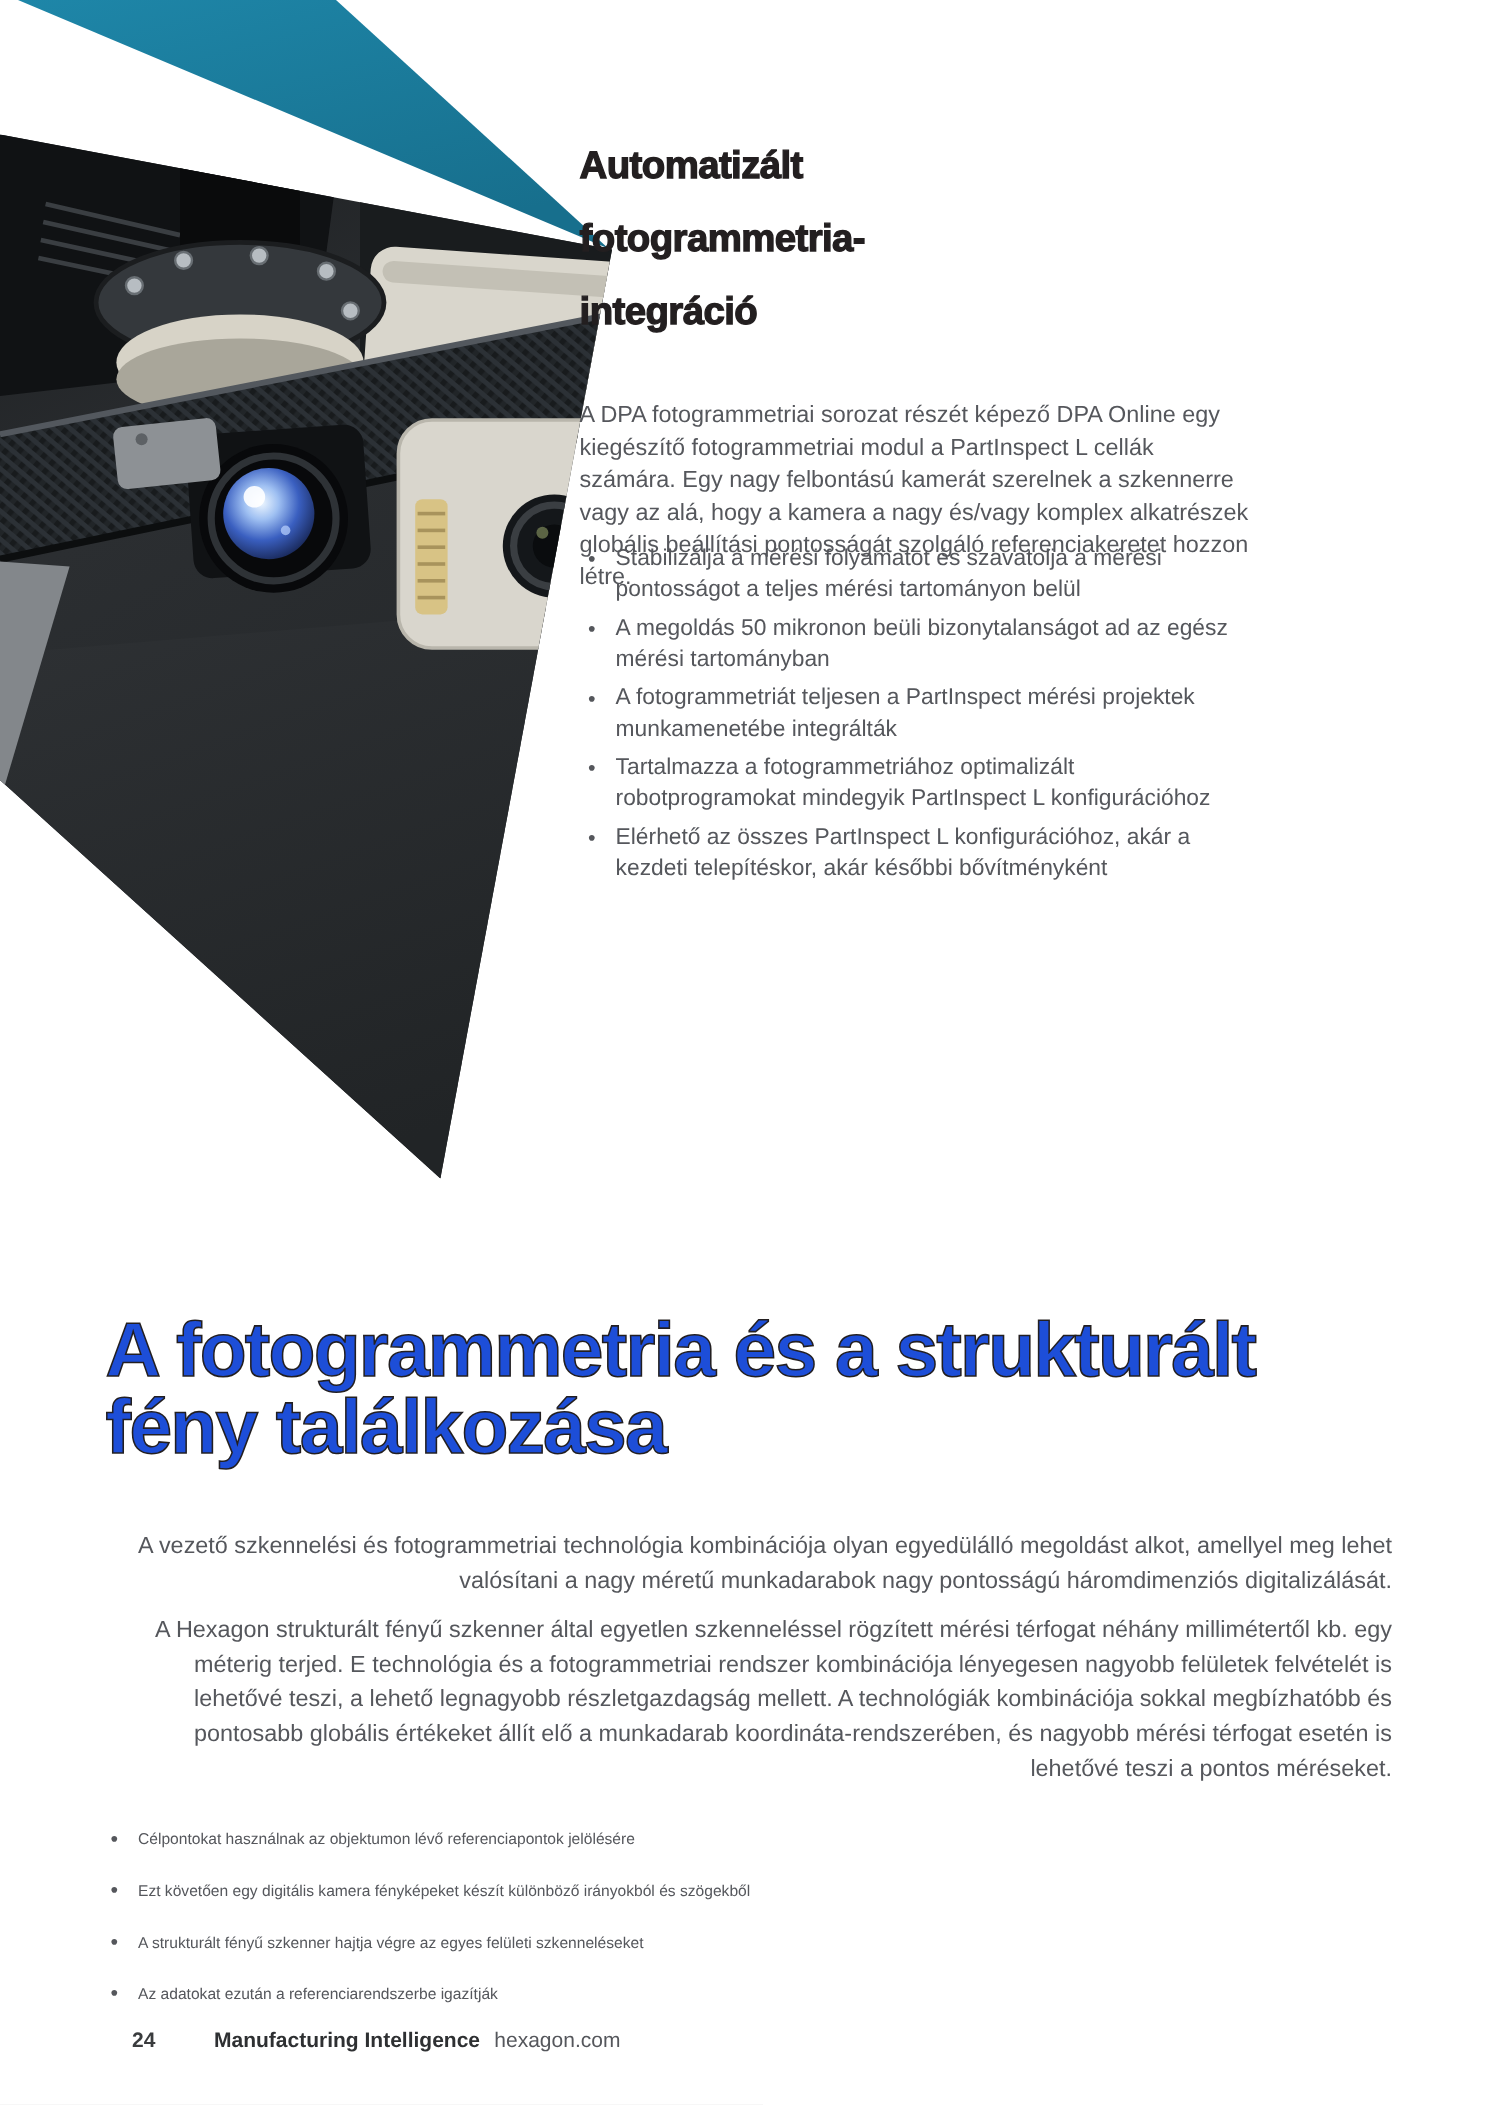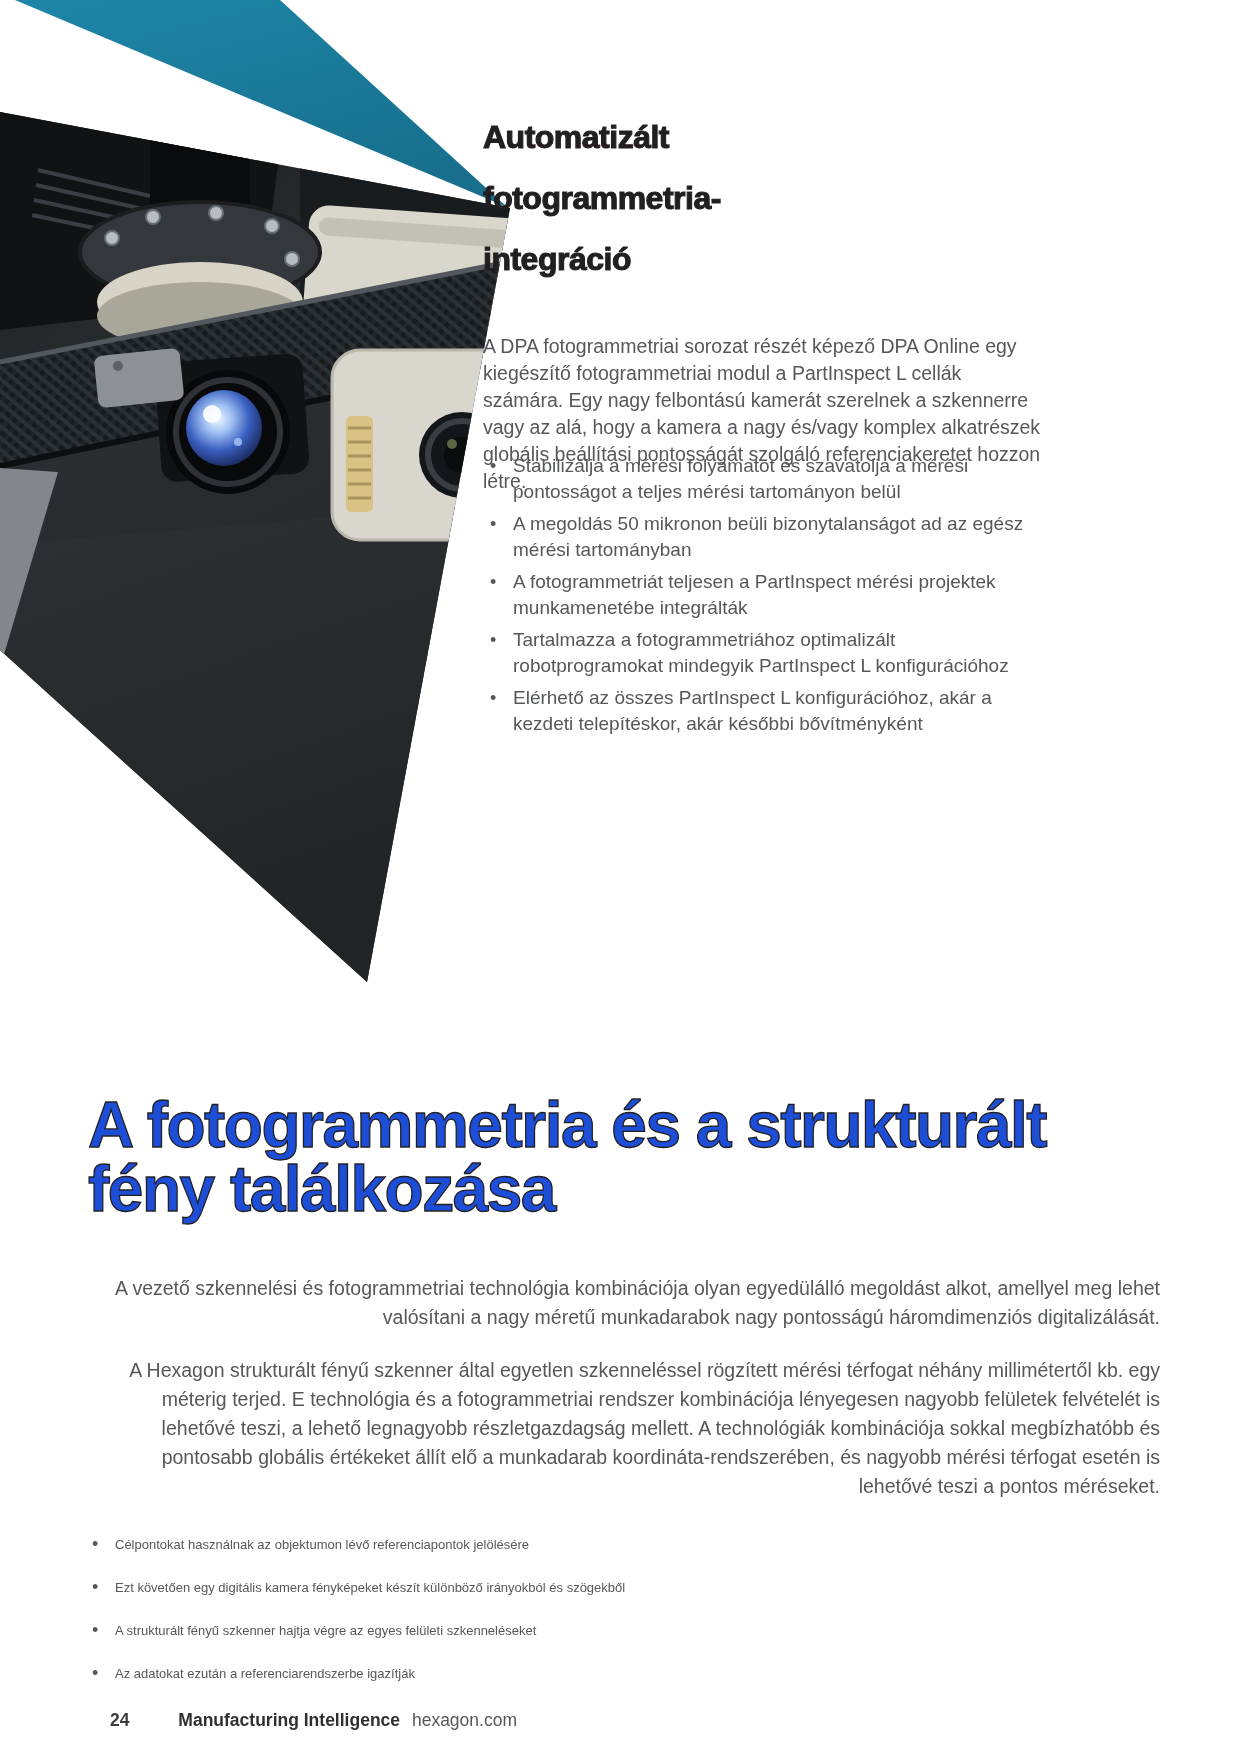--- a/index.html
+++ b/index.html
@@ -33,33 +33,33 @@
   .s2{position:absolute;left:88px;top:1040px;width:1072px;}
   .s2-title{
     color:#1d4ed8;font-weight:bold;font-size:64px;line-height:64px;
     letter-spacing:-1.5px;-webkit-text-stroke:1.3px #231f20;
   }
   .s2-title span{display:block;}
   .s2 p{
     margin:0;color:#55575c;font-size:19.5px;line-height:29px;text-align:right;
   }
   .s2 .p1{margin-top:46px;}
-  .s2 .p2{margin-top:24px;}
+  .s2 .p2{margin-top:12px;}
   .s2-bullets{
     margin:30px 0 0 0;padding:0;list-style:none;width:1040px;
   }
   .s2-bullets li{
     position:relative;padding-left:27px;margin:0 0 16px 0;
     color:#55575c;font-size:13px;line-height:27px;
   }
   .dot{position:absolute;left:7px;top:0;color:#55575c;}
   .dot::before{content:"\2022";font-size:18px;}
   .s2-bullets .dot{left:4px;}
   
-  .footer{position:absolute;left:110px;top:1690px;font-size:17.5px;color:#55575c;margin-top:20px;}
+  .footer{position:absolute;left:110px;top:1690px;font-size:17.5px;color:#55575c;}
   .footer .pagenum{font-weight:bold;color:#3a3c3e;}
   .footer .brand{font-weight:bold;color:#2e3032;margin-left:44px;}
   .footer .site{color:#55575c;margin-left:7px;}
 </style>
 </head>
 <body>
 
 <div class="page">
 
   <svg class="hero" viewBox="0 0 560 990" aria-hidden="true">

